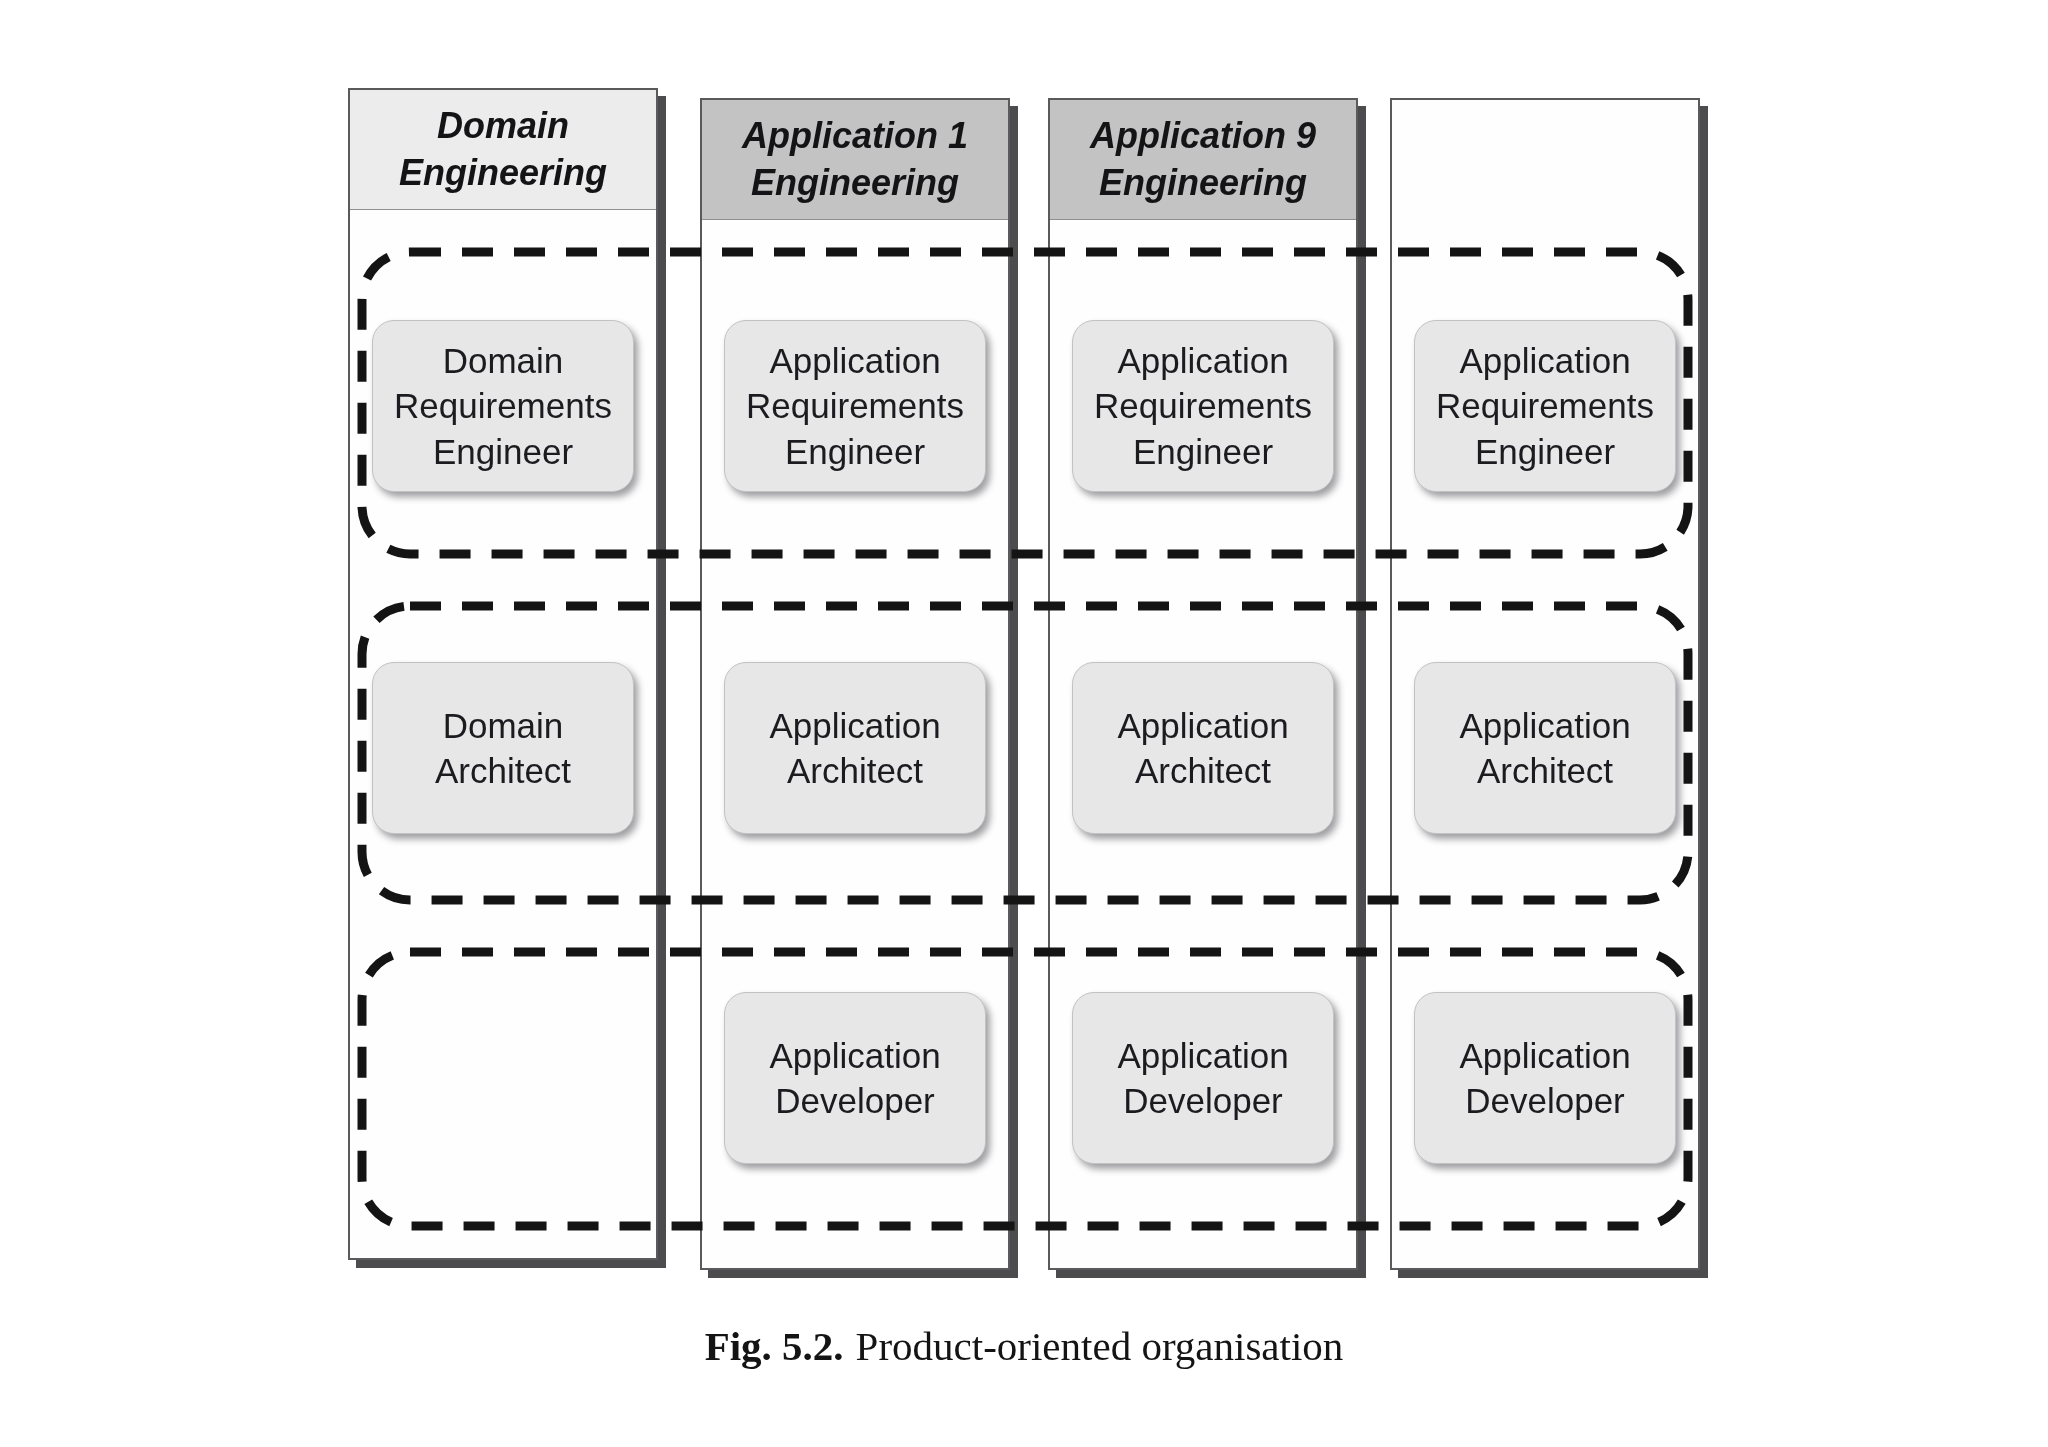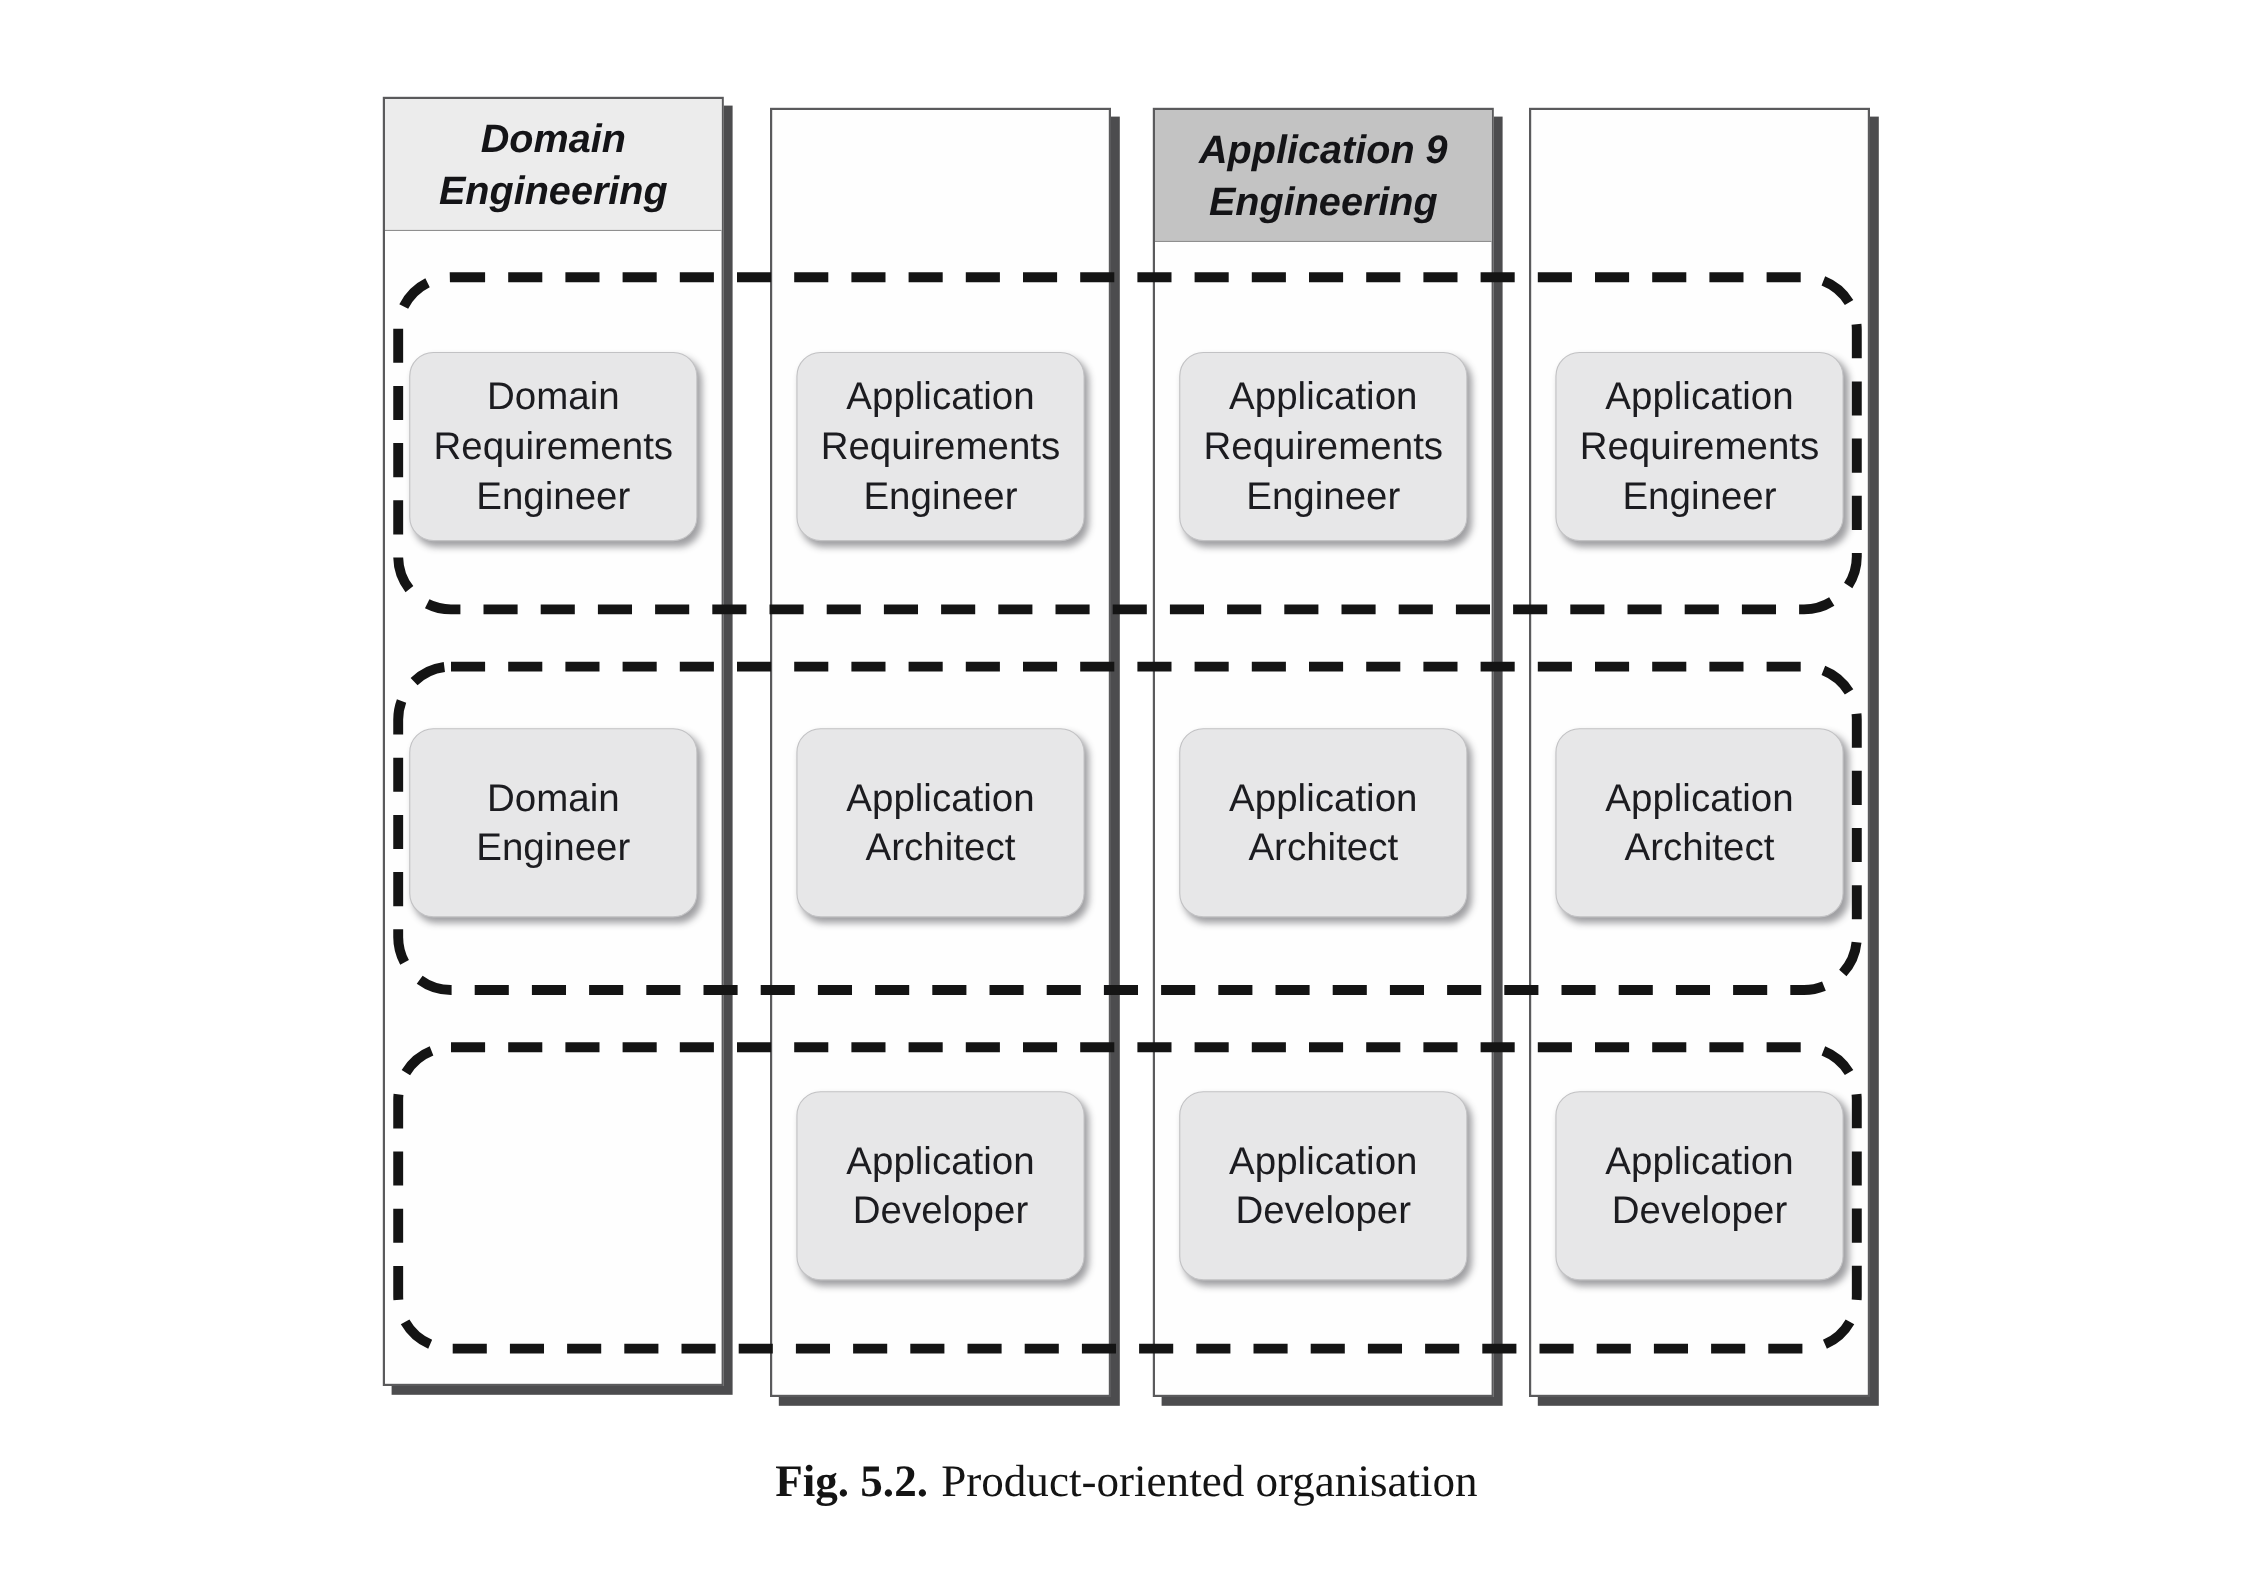--- a/index.html
+++ b/index.html
@@ -92,24 +92,25 @@
   .caption .cap-num{font-weight:bold;margin-right:12px;}
 </style>
 </head>
 <body>
 
 <div class="page">
 
   <section class="column col-1">
     <div class="col-header">Domain Engineering</div>
     <div class="role r1">Domain Requirements Engineer</div>
-    <div class="role r2">Domain Engineer</div>
+    <div class="role r2">Domain Architect</div>
   </section>
 
   <section class="column col-2">
+    <div class="col-header">Application 1 Engineering</div>
     <div class="role r1">Application Requirements Engineer</div>
     <div class="role r2">Application Architect</div>
     <div class="role r3">Application Developer</div>
   </section>
 
   <section class="column col-3">
     <div class="col-header">Application 9 Engineering</div>
     <div class="role r1">Application Requirements Engineer</div>
     <div class="role r2">Application Architect</div>
     <div class="role r3">Application Developer</div>

